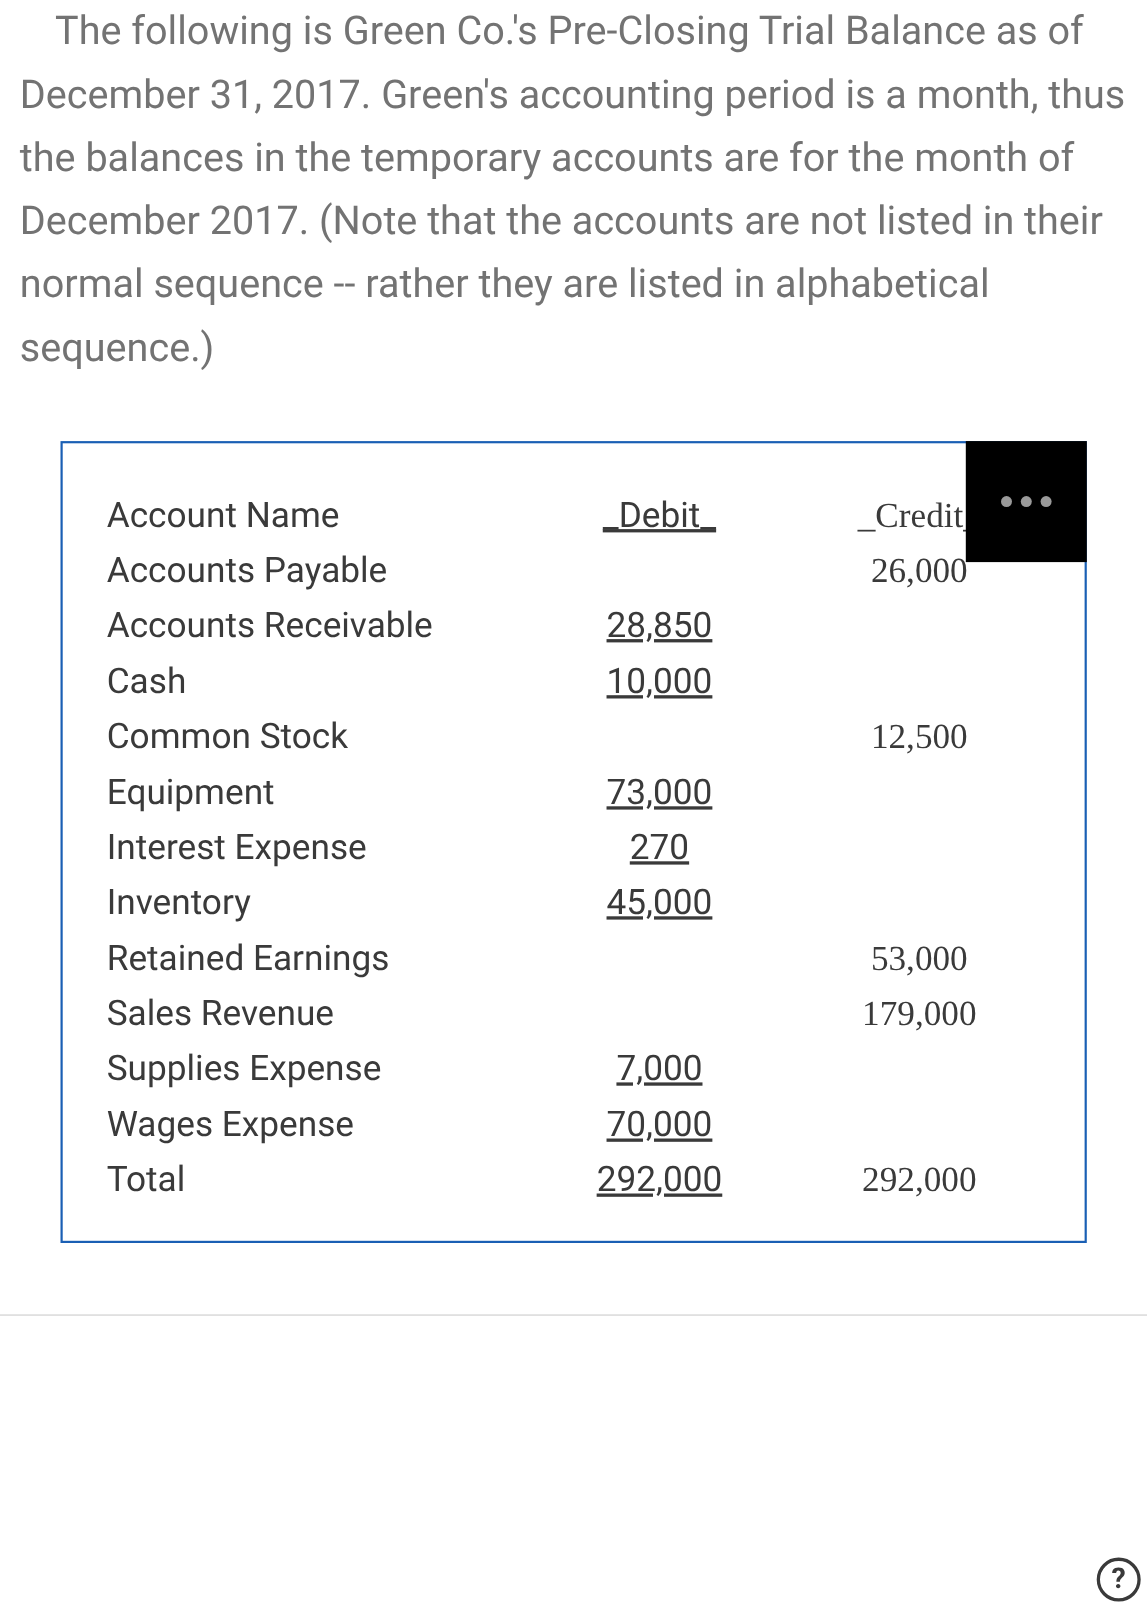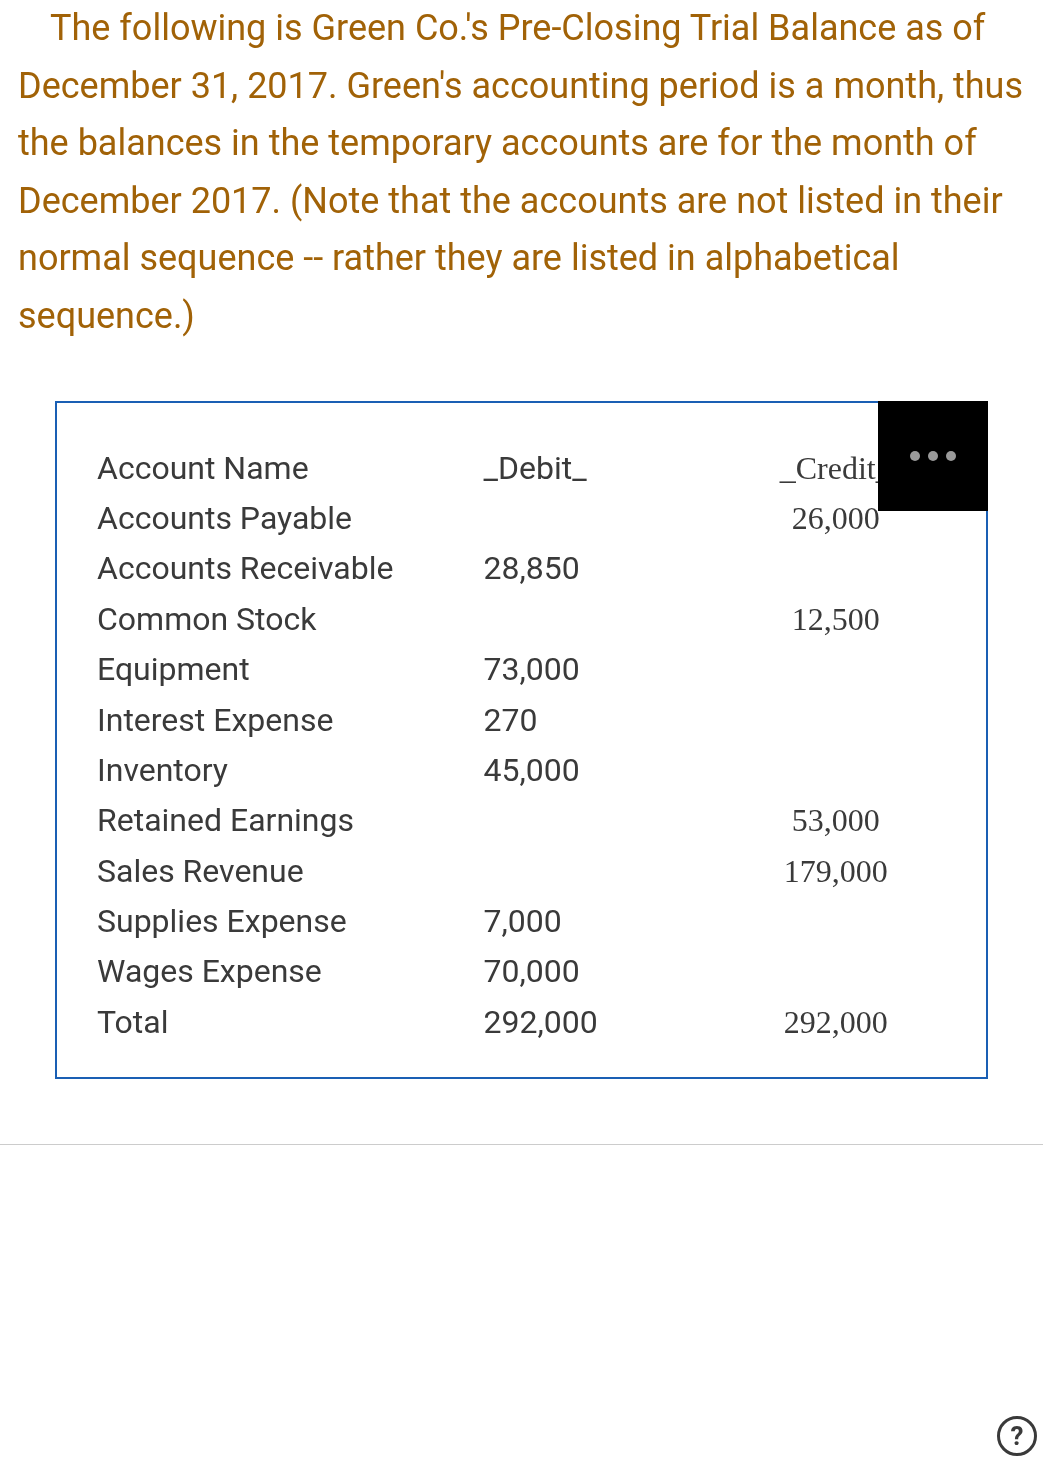--- a/index.html
+++ b/index.html
@@ -12,21 +12,21 @@
       background: #ffffff;
       width: 1043px;
       height: 1462px;
       position: relative;
       color: #3a3a3a;
     }
     .intro-text {
       padding: 0 18px;
       font-size: 36px;
       line-height: 1.6;
-      color: #a16207;
+      color: #737373;
       font-weight: 400;
     }
     .intro-text .indent {
       display: inline-block;
       width: 32px;
     }
     .table-container {
       margin: 55px 55px 0 55px;
       border: 2px solid #1a5fb4;
       position: relative;
@@ -61,22 +61,23 @@
       color: #3a3a3a;
       vertical-align: top;
       margin-left: 12px;
     }
     .col-name {
       width: 45%;
       text-align: left;
     }
     .col-debit {
       width: 27%;
-      text-align: left;
+      text-align: center;
       padding-left: 20px;
+      text-decoration: underline;
     }
     .col-credit {
       width: 28%;
       text-align: center;
       padding-left: 25px;
       font-family: Liberation Serif, serif;
     }
     .hr-line {
       border: none;
       border-top: 1px solid #cccccc;
@@ -123,20 +124,25 @@
           <td class="col-name">Accounts Payable</td>
           <td class="col-debit"></td>
           <td class="col-credit">26,000</td>
         </tr>
         <tr>
           <td class="col-name">Accounts Receivable</td>
           <td class="col-debit">28,850</td>
           <td class="col-credit"></td>
         </tr>
         <tr>
+          <td class="col-name">Cash</td>
+          <td class="col-debit">10,000</td>
+          <td class="col-credit"></td>
+        </tr>
+        <tr>
           <td class="col-name">Common Stock</td>
           <td class="col-debit"></td>
           <td class="col-credit">12,500</td>
         </tr>
         <tr>
           <td class="col-name">Equipment</td>
           <td class="col-debit">73,000</td>
           <td class="col-credit"></td>
         </tr>
         <tr>

